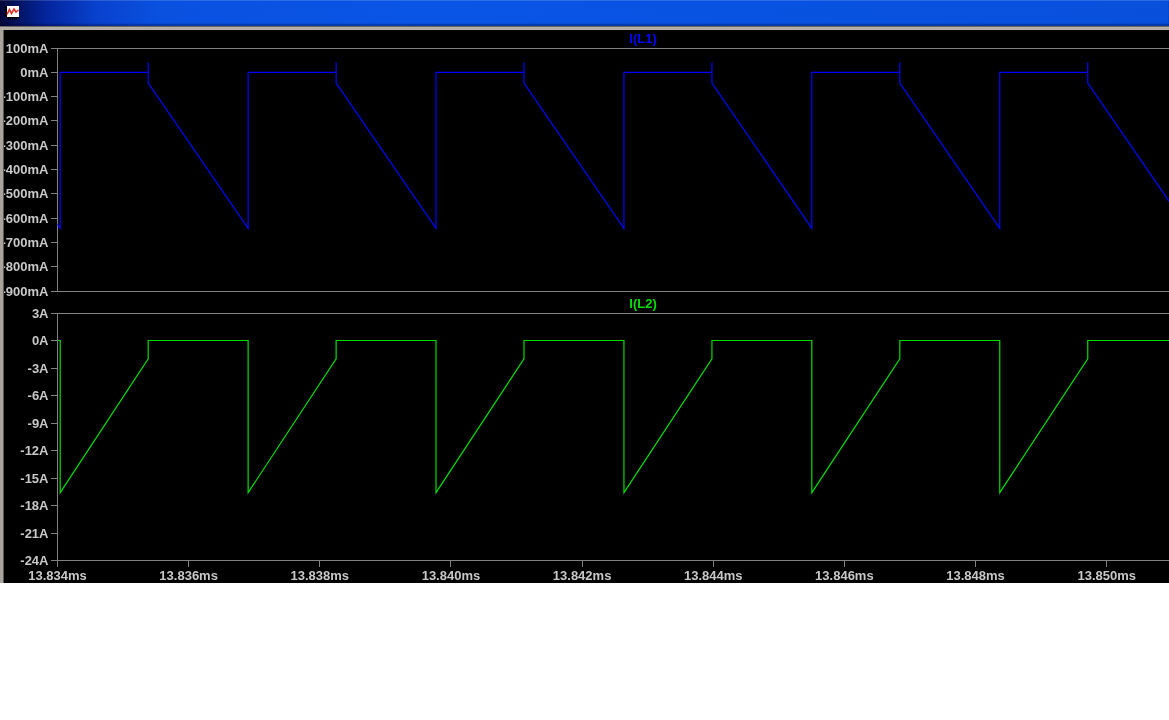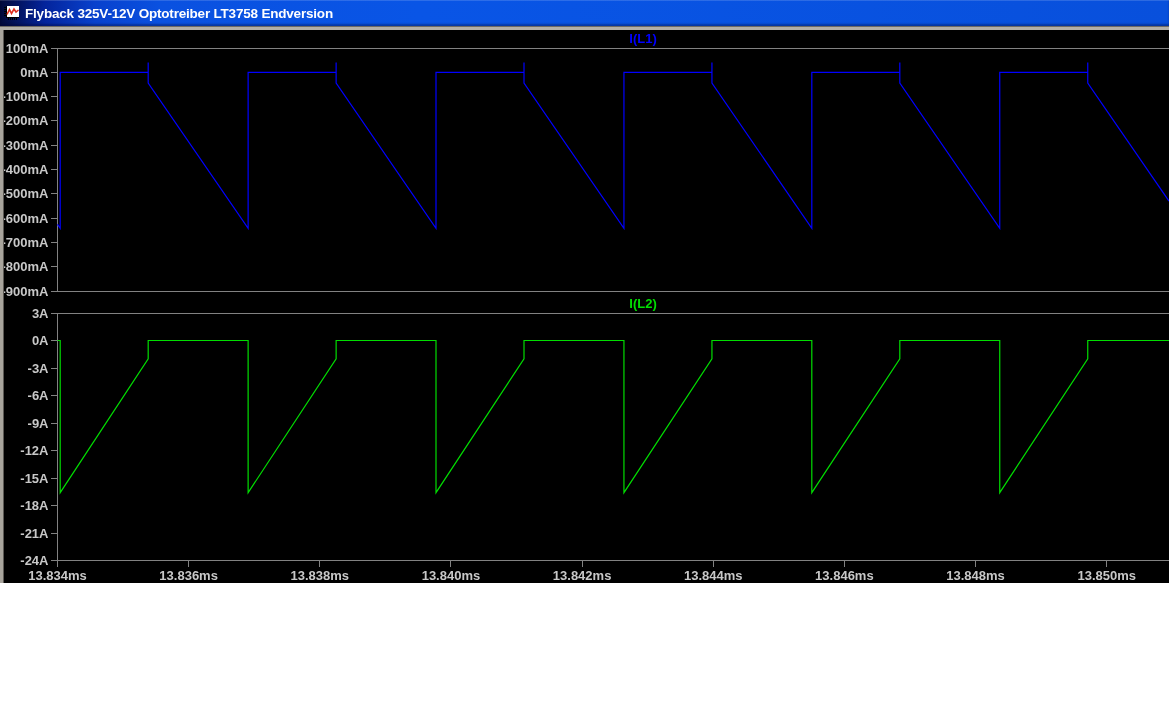--- a/index.html
+++ b/index.html
@@ -43,21 +43,20 @@
           <line x1="0" y1="10.5" x2="2" y2="10.5"></line>
           <line x1="4.5" y1="13" x2="4.5" y2="15"></line>
             <line x1="6.5" y1="13" x2="6.5" y2="15"></line>
           <line x1="8.5" y1="13" x2="8.5" y2="15"></line>
             <line x1="10.5" y1="13" x2="10.5" y2="15"></line>
           <line x1="12.5" y1="13" x2="12.5" y2="15"></line>
         </g>
         <polyline points="3,9.5 5.5,4.5 7.5,8.5 10,4 12,7 14.5,5" fill="none" stroke="#e03020" stroke-width="1.6"></polyline>
       </svg>
     </span>
-    <span id="window-title">Flyback 325V-12V Optotreiber LT3758 Endversion</span>
   </div>
 
   <div id="border-strip"></div>
 
   <div id="client">
     <svg id="plot-svg" viewBox="0 30 1169 553">
         <line x1="57.5" y1="48" x2="1169" y2="48" stroke="#828282" stroke-width="1" shape-rendering="crispEdges"></line>
         <line x1="57.5" y1="291" x2="1169" y2="291" stroke="#828282" stroke-width="1" shape-rendering="crispEdges"></line>
         <line x1="57.5" y1="48" x2="57.5" y2="291" stroke="#828282" stroke-width="1" shape-rendering="crispEdges"></line>
         <line x1="51" y1="48" x2="57.5" y2="48" stroke="#828282" stroke-width="1" shape-rendering="crispEdges"></line>

